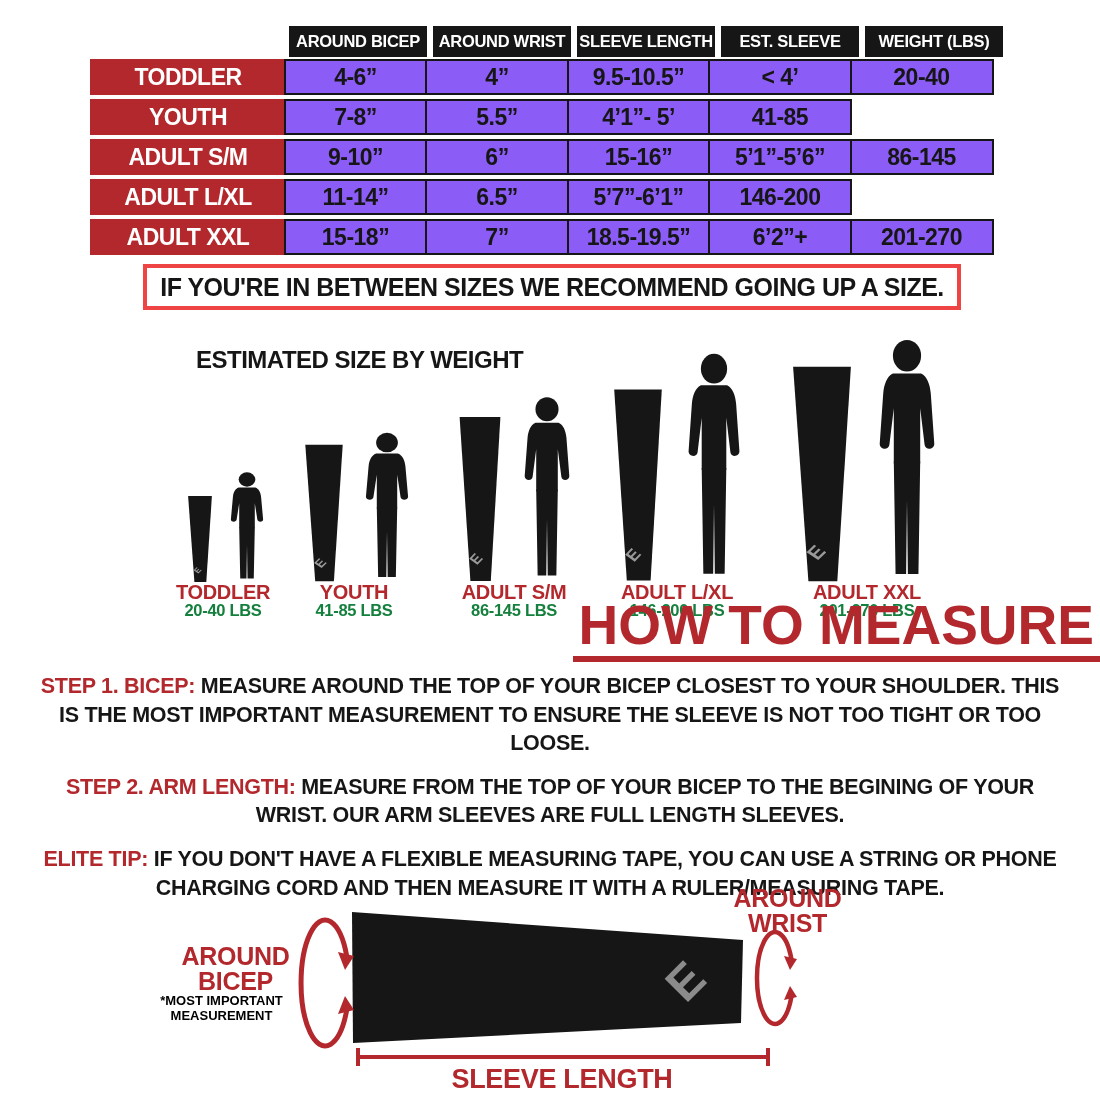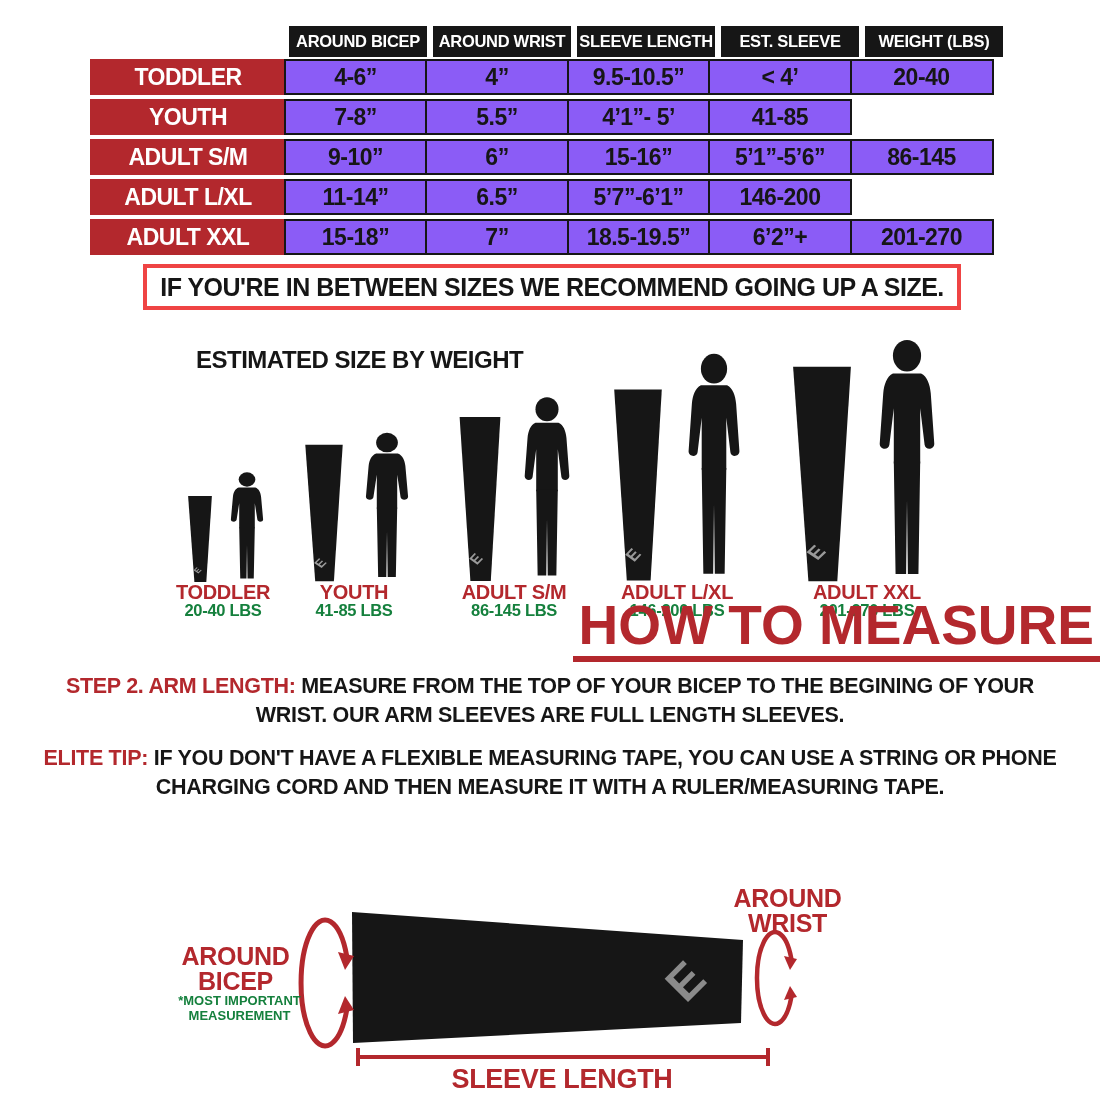--- a/index.html
+++ b/index.html
@@ -49,22 +49,22 @@
   }
   
   .steps{position:absolute;left:30px;top:672px;width:1040px;text-align:center;}
   .steps p{margin:0 0 15px 0;font-size:21.5px;line-height:1.33;letter-spacing:-0.3px;color:#161616;}
   .lead{color:#b3282d;}
   
   .diagram{position:absolute;left:0;top:878px;width:1100px;height:222px;}
   .diagram svg{position:absolute;left:0;top:0;}
   .dg-label{position:absolute;text-align:center;color:#b3282d;line-height:0.98;letter-spacing:-0.3px;}
   .dg-bicep{left:153px;top:66px;width:165px;font-size:25px;}
-  .dg-most{position:absolute;left:157px;top:116px;width:165px;text-align:center;
-           color:#15803d;font-size:13px;line-height:1.15;letter-spacing:0;}
+  .dg-most{position:absolute;left:139px;top:116px;width:165px;text-align:center;
+           color:#000000;font-size:13px;line-height:1.15;letter-spacing:0;}
   .dg-wrist{left:705px;top:8px;width:165px;font-size:25px;}
   .dg-length{left:412px;top:188px;width:300px;font-size:27px;}
 </style>
 </head>
 <body>
 
 <div class="size-table">
   <div class="thead">
     <div class="spacer"></div>
     <div class="th">AROUND BICEP</div>
@@ -199,20 +199,21 @@
     <div class="nm">ADULT XXL</div>
     <div class="wt">201-270 LBS</div>
   </div>
 </div>
 
 <div class="howto-wrap">
   <div class="howto">HOW TO MEASURE</div>
 </div>
 
 <div class="steps">
+  <p><span class="lead">STEP 1. BICEP:</span> <span>MEASURE AROUND THE TOP OF YOUR BICEP CLOSEST TO YOUR SHOULDER. THIS IS THE MOST IMPORTANT MEASUREMENT TO ENSURE THE SLEEVE IS NOT TOO TIGHT OR TOO LOOSE.</span></p>
   <p><span class="lead">STEP 2. ARM LENGTH:</span> <span>MEASURE FROM THE TOP OF YOUR BICEP TO THE BEGINING OF YOUR WRIST. OUR ARM SLEEVES ARE FULL LENGTH SLEEVES.</span></p>
   <p><span class="lead">ELITE TIP:</span> <span>IF YOU DON'T HAVE A FLEXIBLE MEASURING TAPE, YOU CAN USE A STRING OR PHONE CHARGING CORD AND THEN MEASURE IT WITH A RULER/MEASURING TAPE.</span></p>
 </div>
 
 <div class="diagram">
   <svg width="1100" height="222" viewBox="0 0 1100 222">
 
     <polygon points="352,34 743,62 741,145 353,165" fill="#161616"></polygon>
 
     <text x="685" y="120" font-size="48" fill="#8b8b8b" font-weight="bold" text-anchor="middle" transform="rotate(-45 685 103)" font-family="Liberation Sans, sans-serif">E</text>

